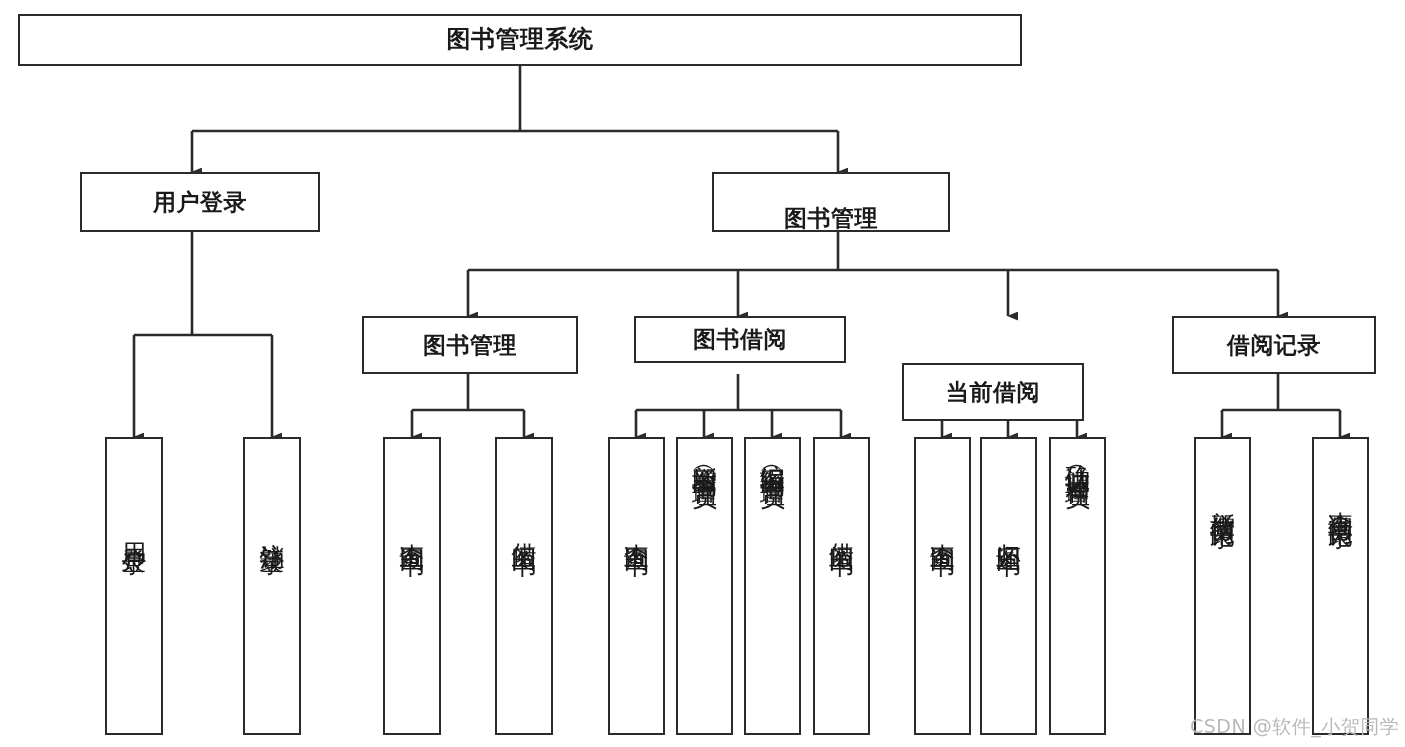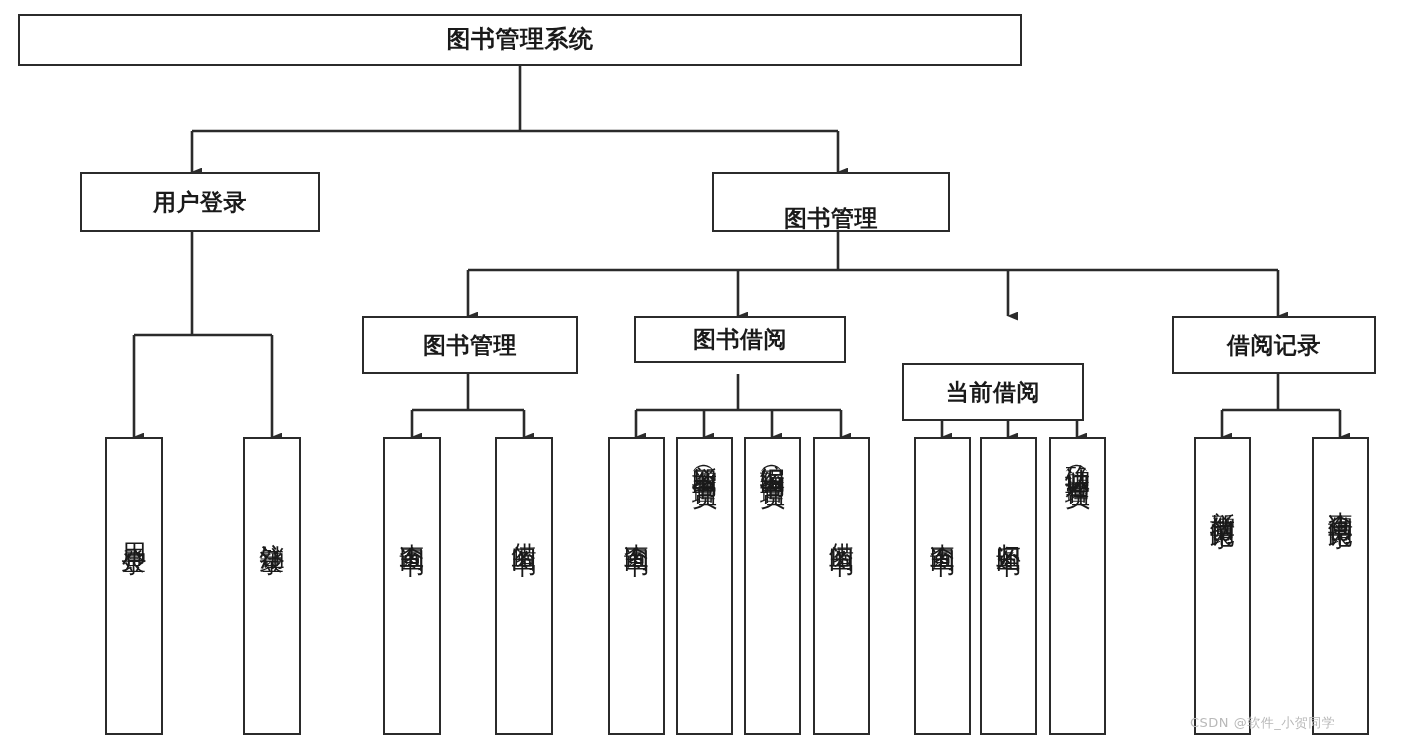--- a/index.html
+++ b/index.html
@@ -66,21 +66,21 @@
   
   .node.vert.short {
     padding-top: 84px;
   }
   .node.vert.mid {
     padding-top: 52px;
   }
   .watermark {
     position: absolute;
     color: #b9b9b9;
-    font-size: 13px;
+    font-size: 19px;
     white-space: nowrap;
     letter-spacing: 0.5px;
   }
 </style>
 </head>
 <body>
 
 <div id="diagram-root">
 
   <svg class="edges" viewBox="0 0 1405 747">

